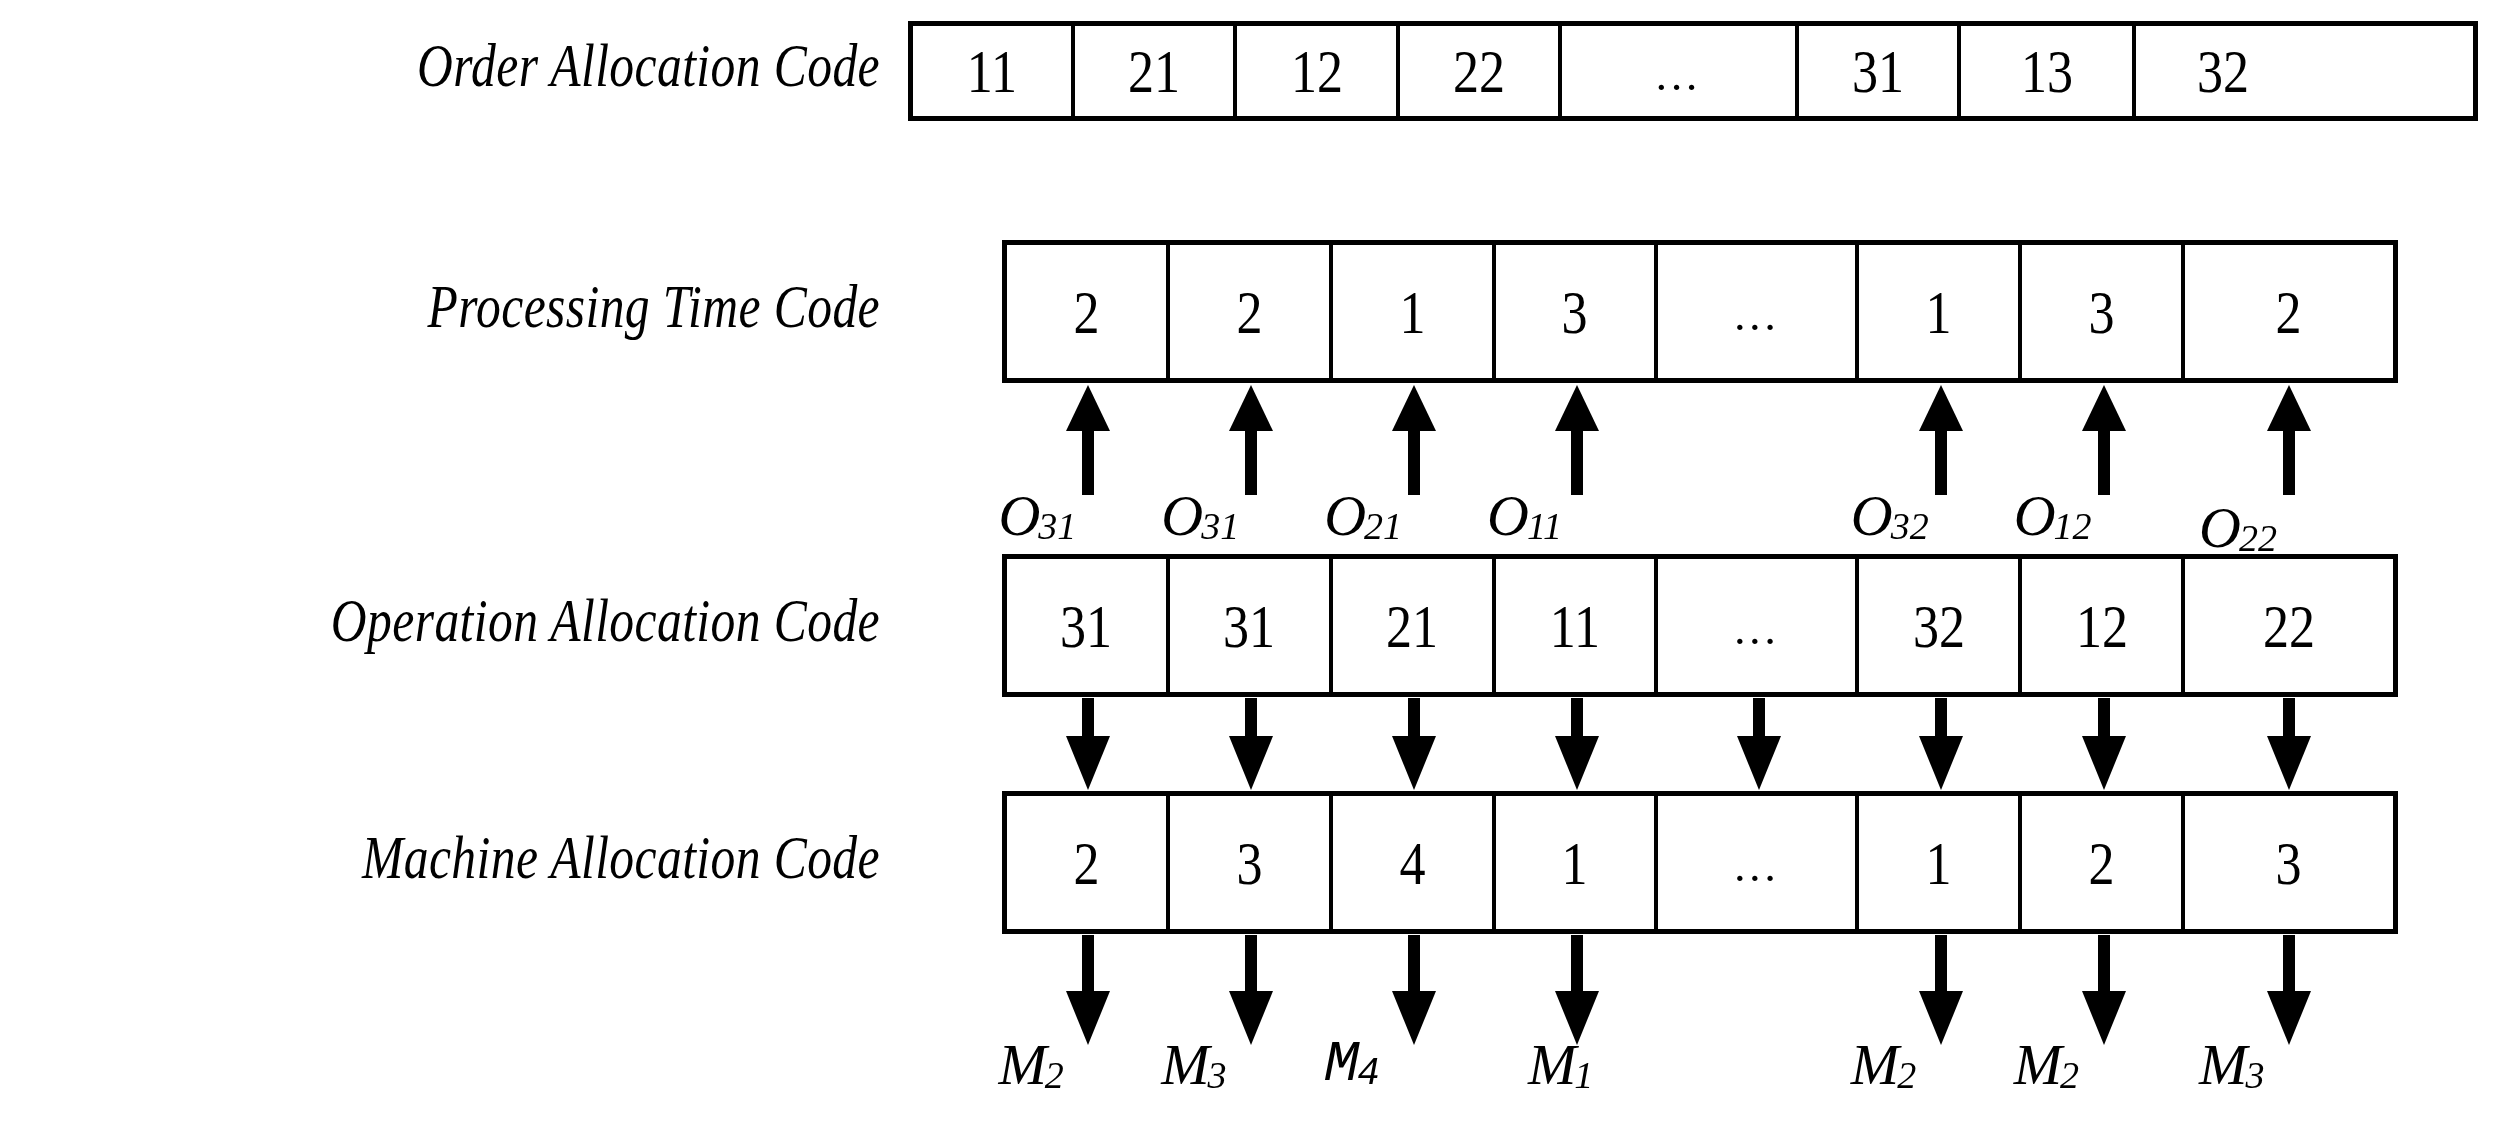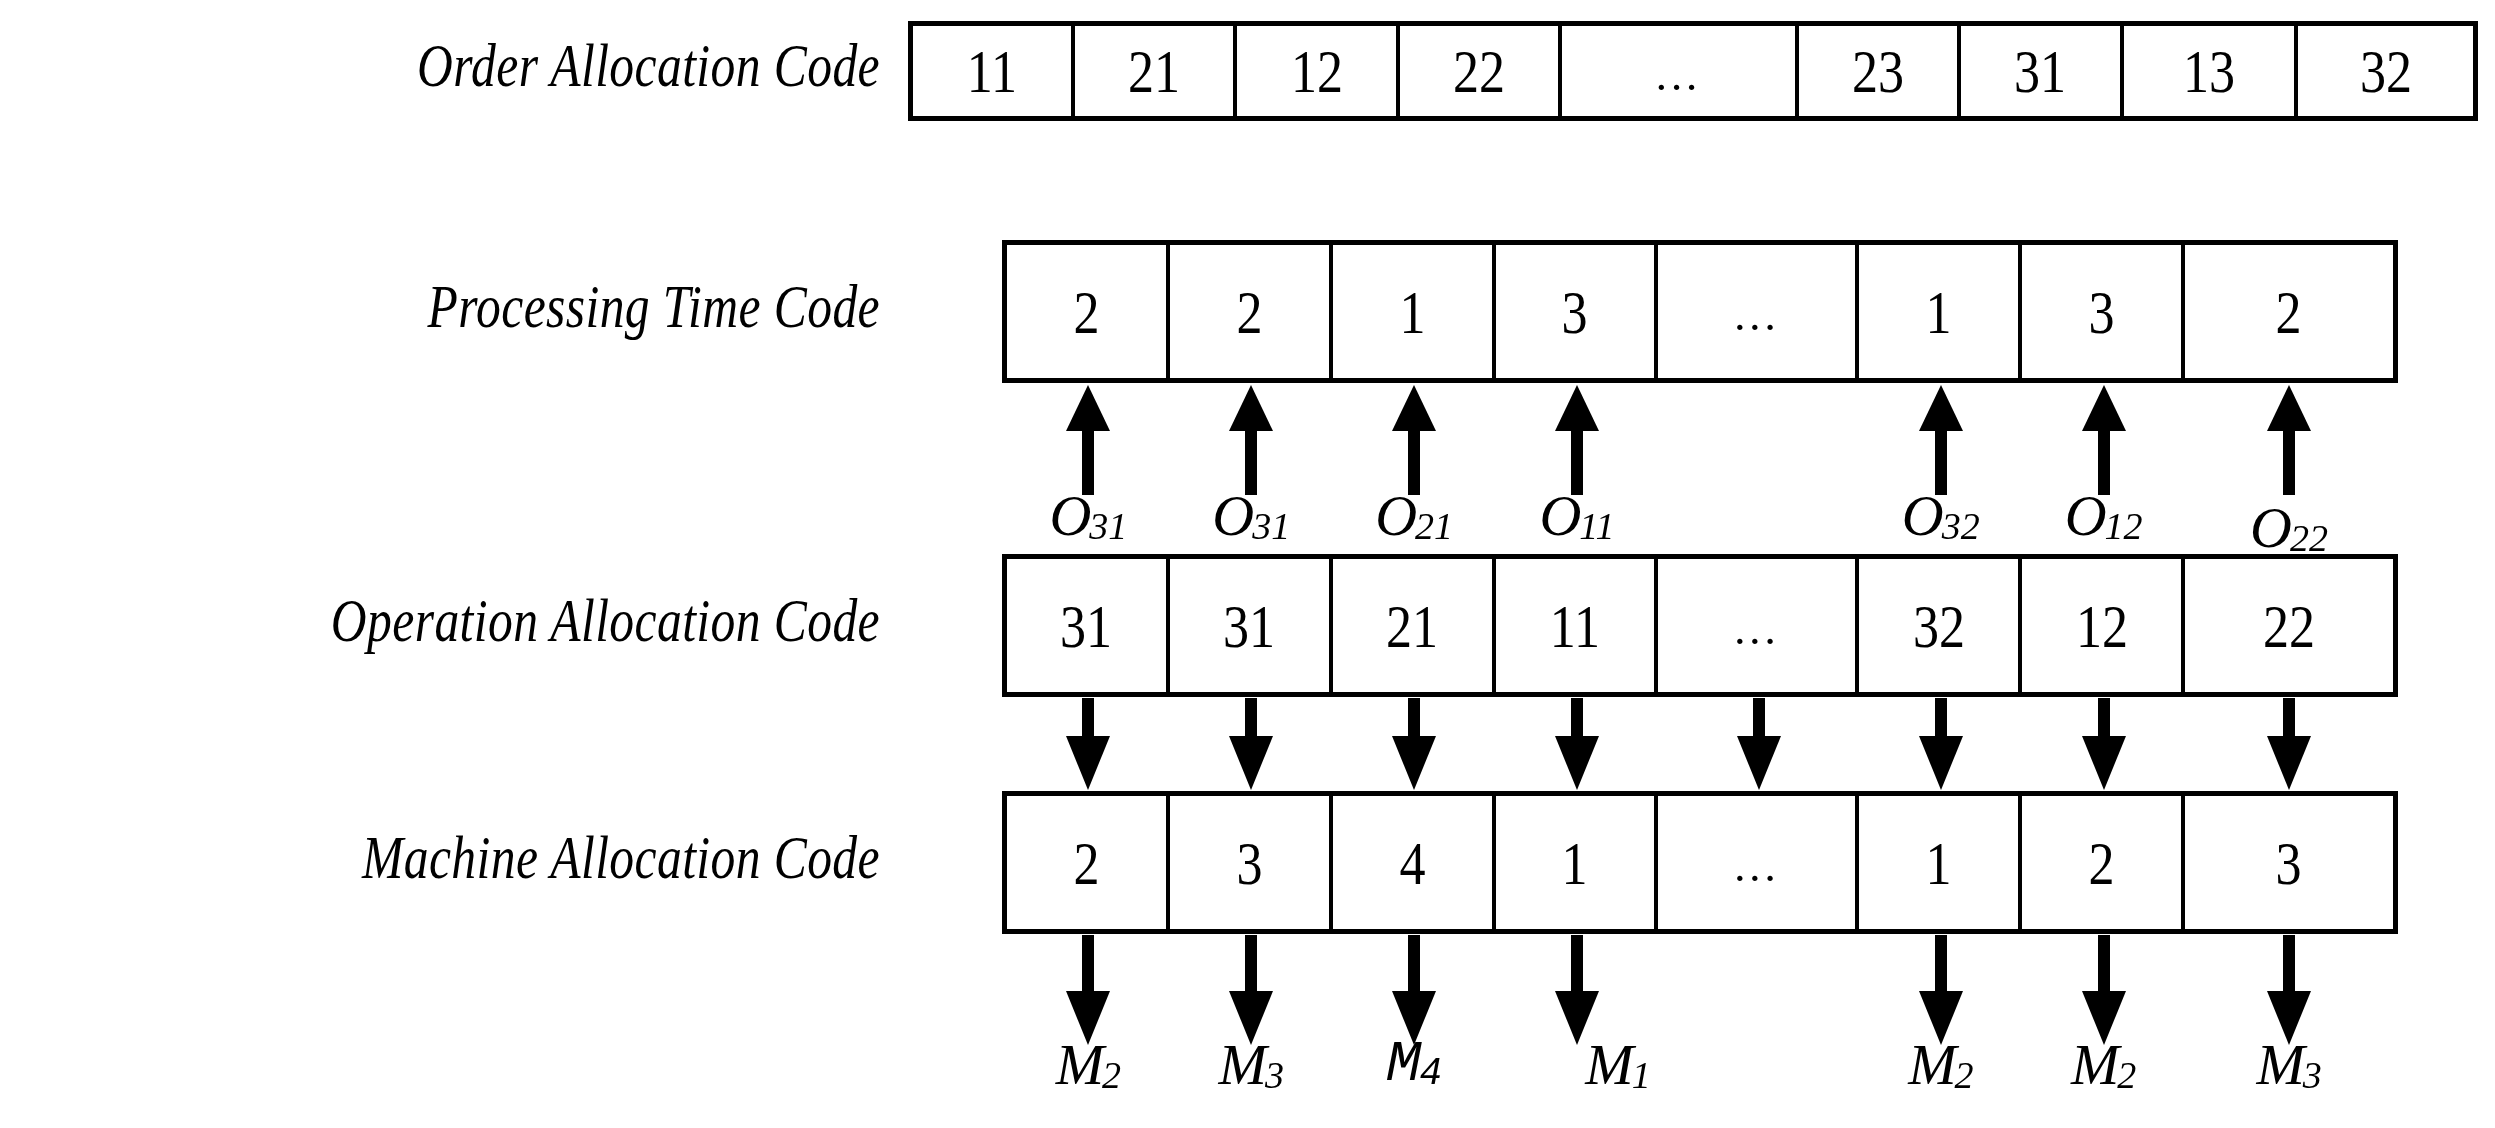--- a/index.html
+++ b/index.html
@@ -105,21 +105,20 @@
     top: 0;
     bottom: 48px;
   }
 
   
   .tag {
     position: absolute;
     font-family: "Liberation Serif", "DejaVu Serif", serif;
     color: #000000;
     white-space: nowrap;
-    text-align: center;
     line-height: 1;
   }
   .tag .base {
     font-style: italic;
     font-size: 58px;
   }
   .tag .sub {
     font-style: italic;
     font-size: 38px;
     vertical-align: sub;
@@ -140,23 +139,20 @@
         <span class="glyph">21</span>
       </div>
       <div class="cell" style="width: 162.24px; font-size: 62px;">
         <span class="glyph">12</span>
       </div>
       <div class="cell" style="width: 162.24px; font-size: 62px;">
         <span class="glyph">22</span>
       </div>
       <div class="cell ellipsis" style="width: 237.12px; font-size: 62px;">
         <span class="glyph">...</span>
-      </div>
-      <div class="cell" style="width: 162.24px; font-size: 62px;">
-        <span class="glyph">23</span>
       </div>
       <div class="cell" style="width: 162.24px; font-size: 62px;">
         <span class="glyph">31</span>
       </div>
       <div class="cell" style="width: 174.72px; font-size: 62px;">
         <span class="glyph">13</span>
       </div>
       <div class="cell" style="width: 174.72px; font-size: 62px;">
         <span class="glyph">32</span>
       </div>

